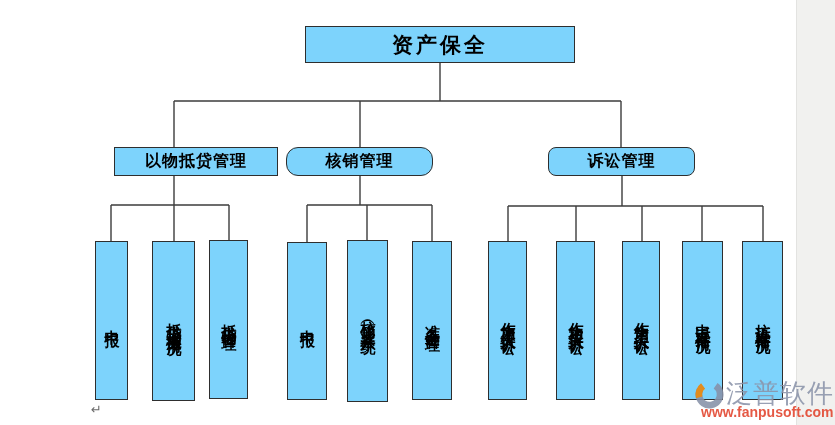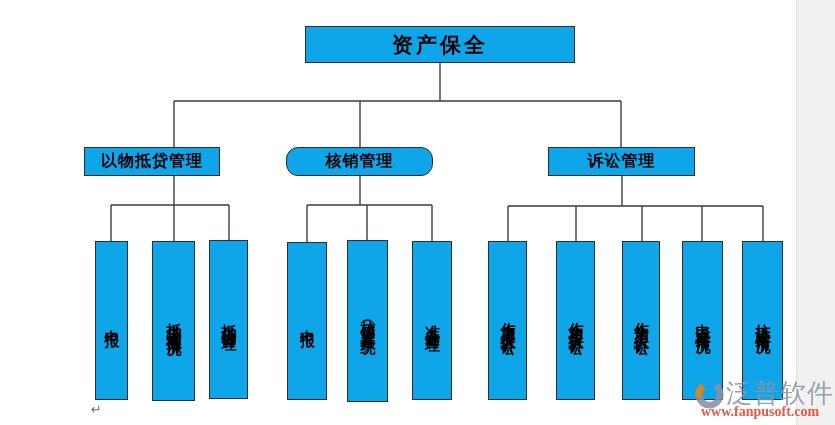--- a/index.html
+++ b/index.html
@@ -6,61 +6,61 @@
   .canvas{
     position:relative;width:835px;height:425px;background:#ffffff;overflow:hidden;
     font-family:"DejaVu Sans",sans-serif;
   }
   .gutter{
     position:absolute;top:0;right:0;width:38px;height:425px;
     background:#f1f1ef;border-left:1px solid #e3e3e1;
   }
   svg.connectors{position:absolute;left:0;top:0;pointer-events:none;}
   .box{
-    position:absolute;box-sizing:border-box;border:1.5px solid #2e2e2e;background:#0ea5e9;
+    position:absolute;box-sizing:border-box;border:1.5px solid #2e2e2e;background:#7dd3fc;
     display:flex;align-items:center;justify-content:center;color:#000;font-weight:bold;
   }
   .root{font-size:21px;letter-spacing:3px;}
   .l2{font-size:16px;letter-spacing:1px;}
   .vbox{font-size:15px;}
   .vbox span{writing-mode:vertical-rl;letter-spacing:3px;}
   .pilcrow{
     position:absolute;left:91px;top:402px;font-size:13px;color:#6a6a6a;
     font-weight:normal;
   }
   .watermark{position:absolute;left:694px;top:378px;width:132px;height:42px;opacity:.88;}
   .wm-logo{position:absolute;left:0;top:1px;}
   .wm-brand{
     position:absolute;left:32px;top:0;font-size:26px;line-height:30px;font-weight:normal;
     color:#8b94aa;letter-spacing:1px;white-space:nowrap;
   }
   .wm-url{
     position:absolute;left:7px;top:26px;font-size:14px;font-weight:bold;
-    font-family:Liberation Serif, serif;color:#e2432c;white-space:nowrap;
+    font-family:Liberation Sans, sans-serif;color:#e2432c;white-space:nowrap;
   }
 </style>
 </head>
 <body>
 
 <div class="canvas">
 
   <div class="gutter"></div>
 
   <svg class="connectors" width="835" height="425">
     <path d="M440,63 V101 M174,101 H621 M174,101 V147 M360,101 V147 M621,101 V147
              M174,176 V241 M111,205 H229 M111,205 V241 M229,205 V241
              M360,176 V205 M307,205 H432 M307,205 V242 M367,205 V242 M432,205 V242
              M622,176 V206 M508,206 H763 M508,206 V241 M576,206 V241 M642,206 V241 M702,206 V241 M763,206 V241" fill="none" stroke="#3d3d3d" stroke-width="1.4"></path>
   </svg>
 
   <div class="box root" style="left:305px;top:26px;width:270px;height:37px;">资产保全</div>
 
-  <div class="box l2" style="left:84px;top:147px;width:136px;height:29px;">以物抵贷管理</div>
+  <div class="box l2" style="left:114px;top:147px;width:164px;height:29px;">以物抵贷管理</div>
   <div class="box l2" style="left:286px;top:147px;width:147px;height:29px;border-radius:12px;">核销管理</div>
-  <div class="box l2" style="left:548px;top:147px;width:147px;height:29px;">诉讼管理</div>
+  <div class="box l2" style="left:548px;top:147px;width:147px;height:29px;border-radius:8px;">诉讼管理</div>
 
   <div class="box vbox" style="left:95px;top:241px;width:33px;height:159px;">
     <span>申报</span>
   </div>
   <div class="box vbox" style="left:152px;top:241px;width:43px;height:160px;">
     <span>抵贷物实施情况</span>
   </div>
   <div class="box vbox" style="left:209px;top:240px;width:39px;height:159px;">
     <span>抵贷物管理</span>
   </div>

